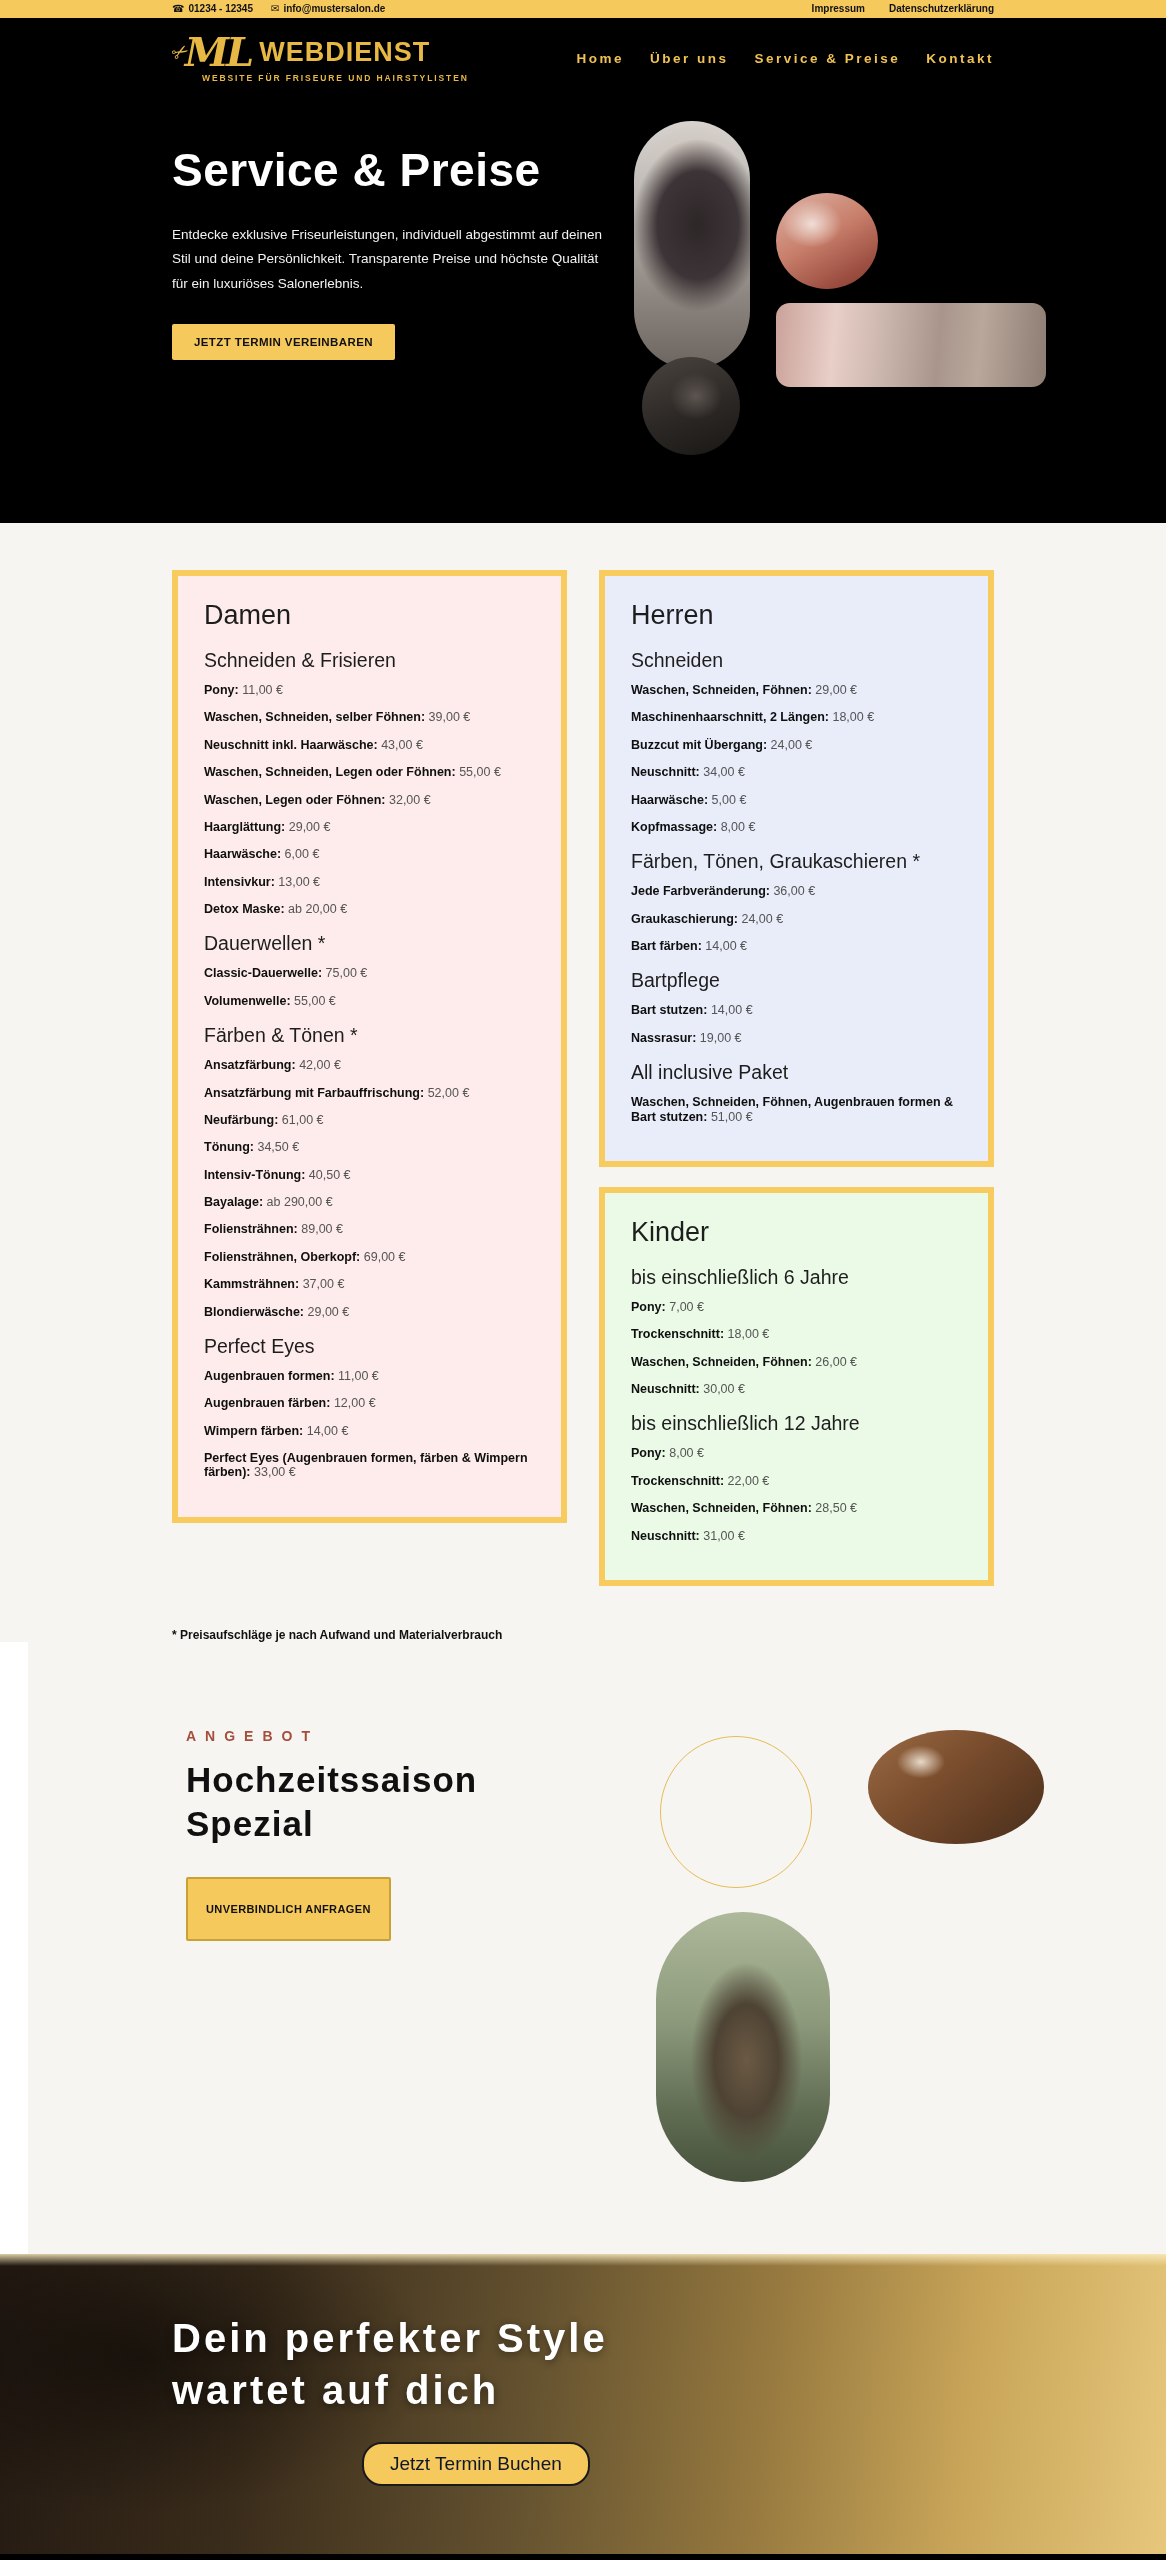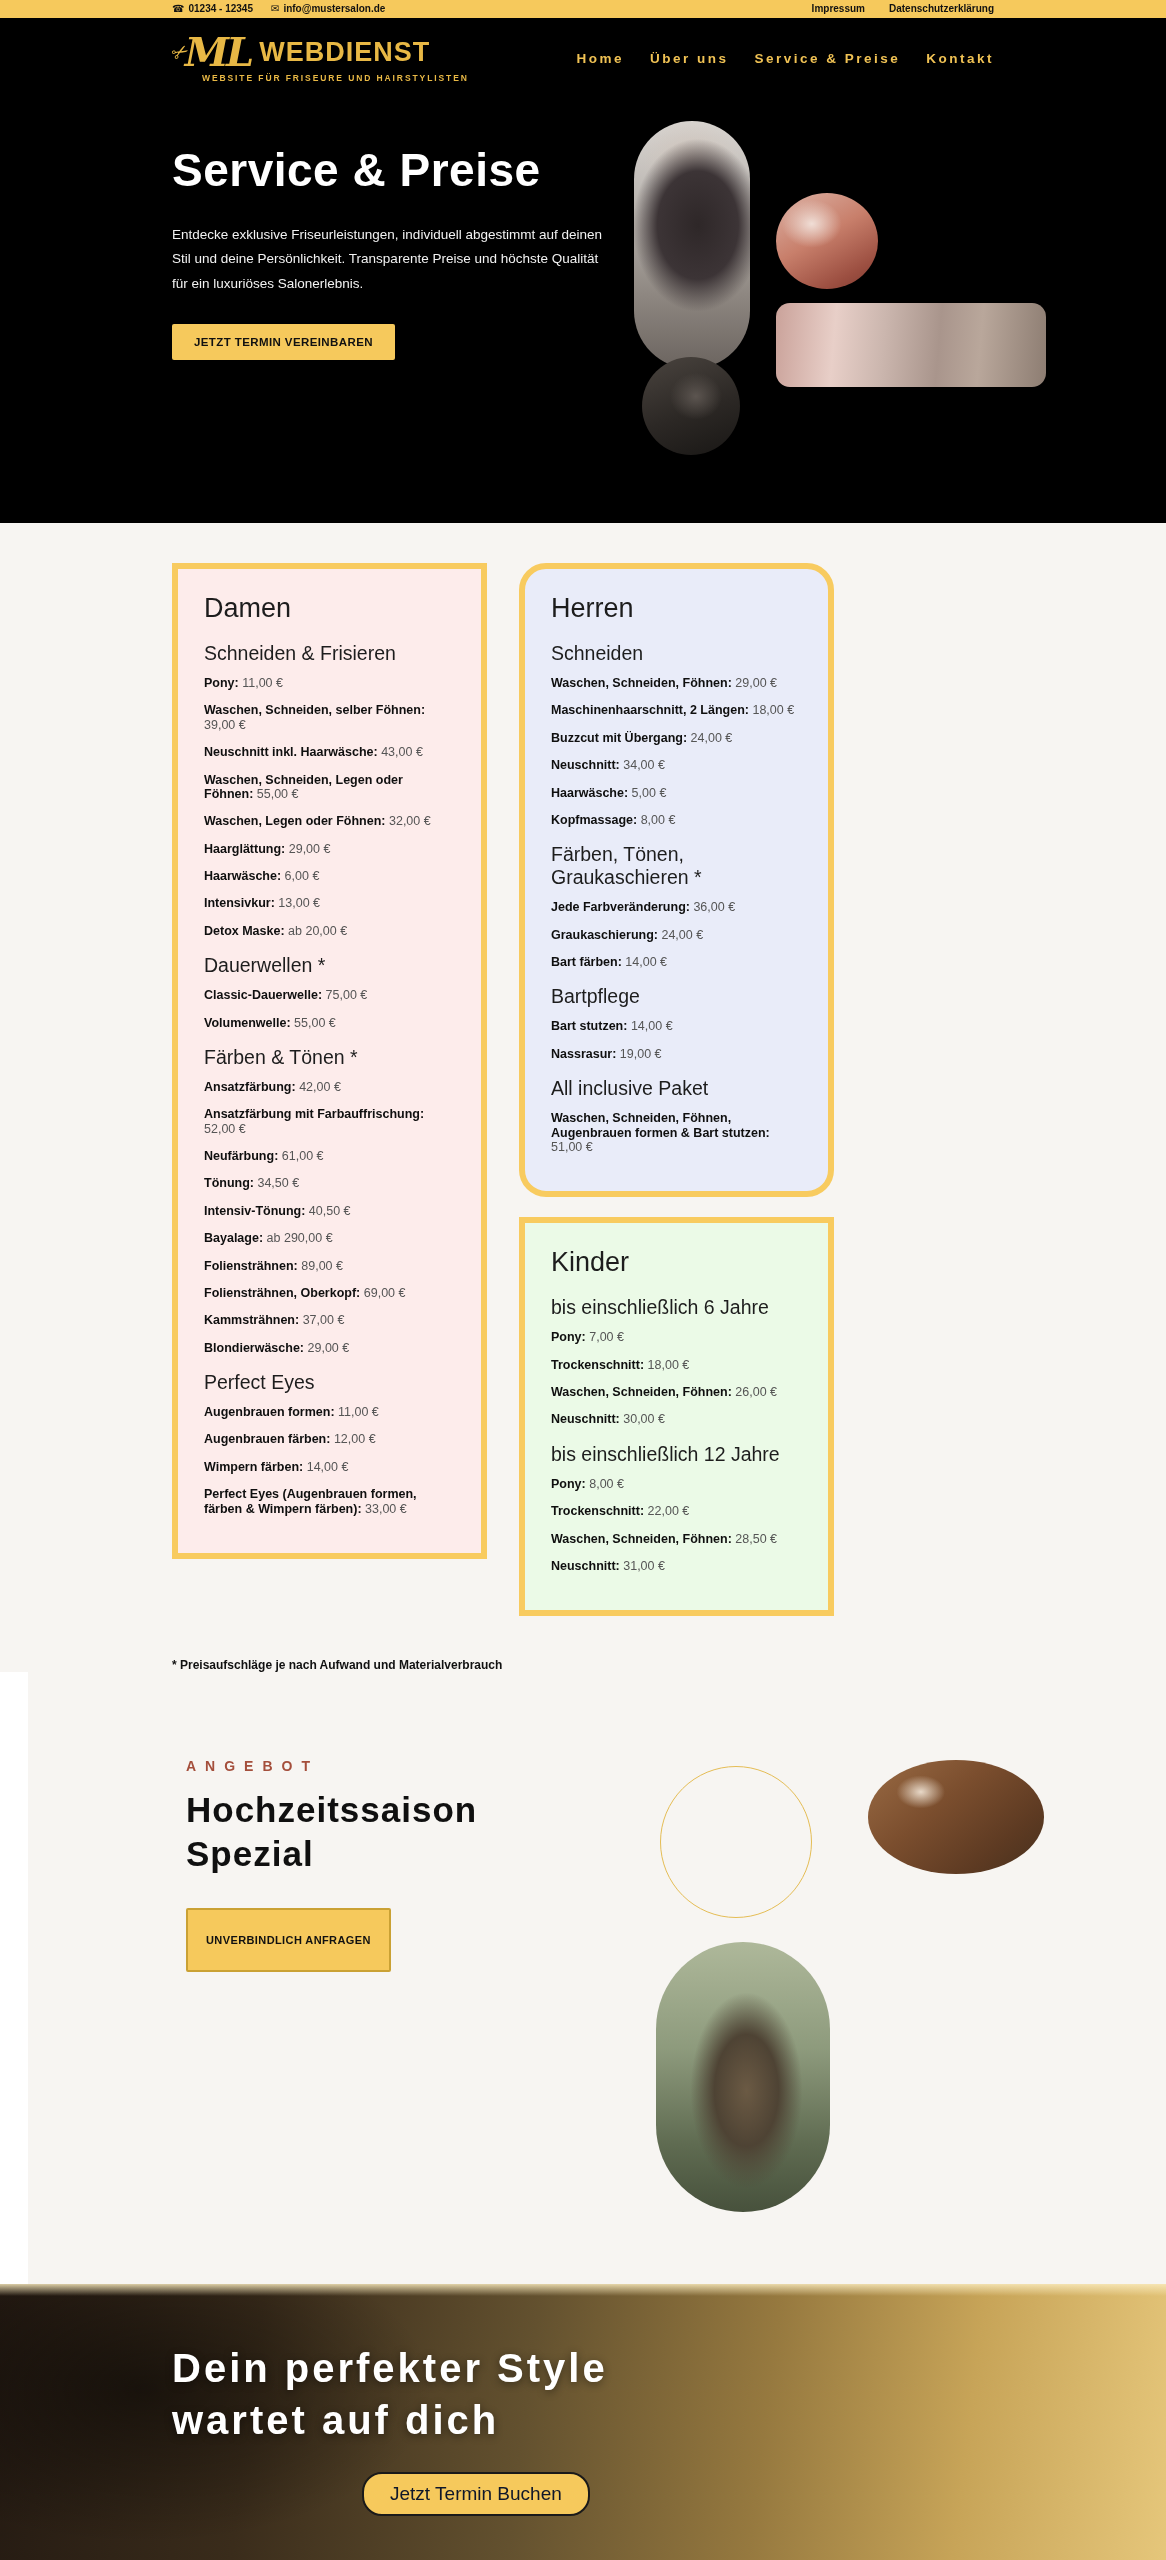--- a/index.html
+++ b/index.html
@@ -53,25 +53,25 @@
   .rect1 { left: 142px; top: 196px; width: 270px; height: 84px; border-radius: 14px;
     background: linear-gradient(95deg, #caa29a 0%, #e8cfc8 22%, #cbb6ae 40%, #a9958c 60%, #b9a79b 75%, #8d7d72 100%); }
   .circ2 { left: 8px; top: 250px; width: 98px; height: 98px; border-radius: 50%;
     background:
       radial-gradient(40px 36px at 55% 40%, #5c5550 0%, rgba(92,85,80,0) 65%),
       linear-gradient(160deg, #4a443f 0%, #2c2825 55%, #191715 100%); }
 
   
   .pricing { background: var(--section-bg, #f7f5f2); padding-top: 40px; }
   .pricing-grid { display: flex; gap: 32px; }
-  .col { width: 315px; flex-shrink: 0; }
+  .col { width: 395px; flex-shrink: 0; margin-top: 7px; }
   .right-col { display: flex; flex-direction: column; gap: 20px; }
   .card { border: 6px solid var(--card-border, #f8cb5f); padding: 20px 26px 24px; }
   .card.damen  { background: var(--damen-bg, #fdeceb); }
-  .card.herren { background: var(--herren-bg, #e9ecf9); border-radius: 27px; }
+  .card.herren { background: var(--herren-bg, #e9ecf9); }
   .card.kinder { background: var(--kinder-bg, #ebfae7); }
   .card h2 { font-size: 27px; font-weight: normal; color: #1d1d1d; margin: 4px 0 18px; }
   .group-head { font-size: 19.5px; font-weight: normal; color: #1d1d1d; margin: 16px 0 11px; }
   .price-line { font-size: 12.5px; color: #555; margin: 0 0 13px; line-height: 1.15; }
   .price-line strong { color: #0f0f0f; }
   .price-note { font-size: 12px; font-weight: bold; color: #111; margin: 42px 0 0; padding-bottom: 0; }
 
   
   .offer { background: var(--section-bg, #f7f5f2); margin-left: 28px; }
   .offer-inner { display: flex; gap: 26px; padding: 86px 0 70px; }

